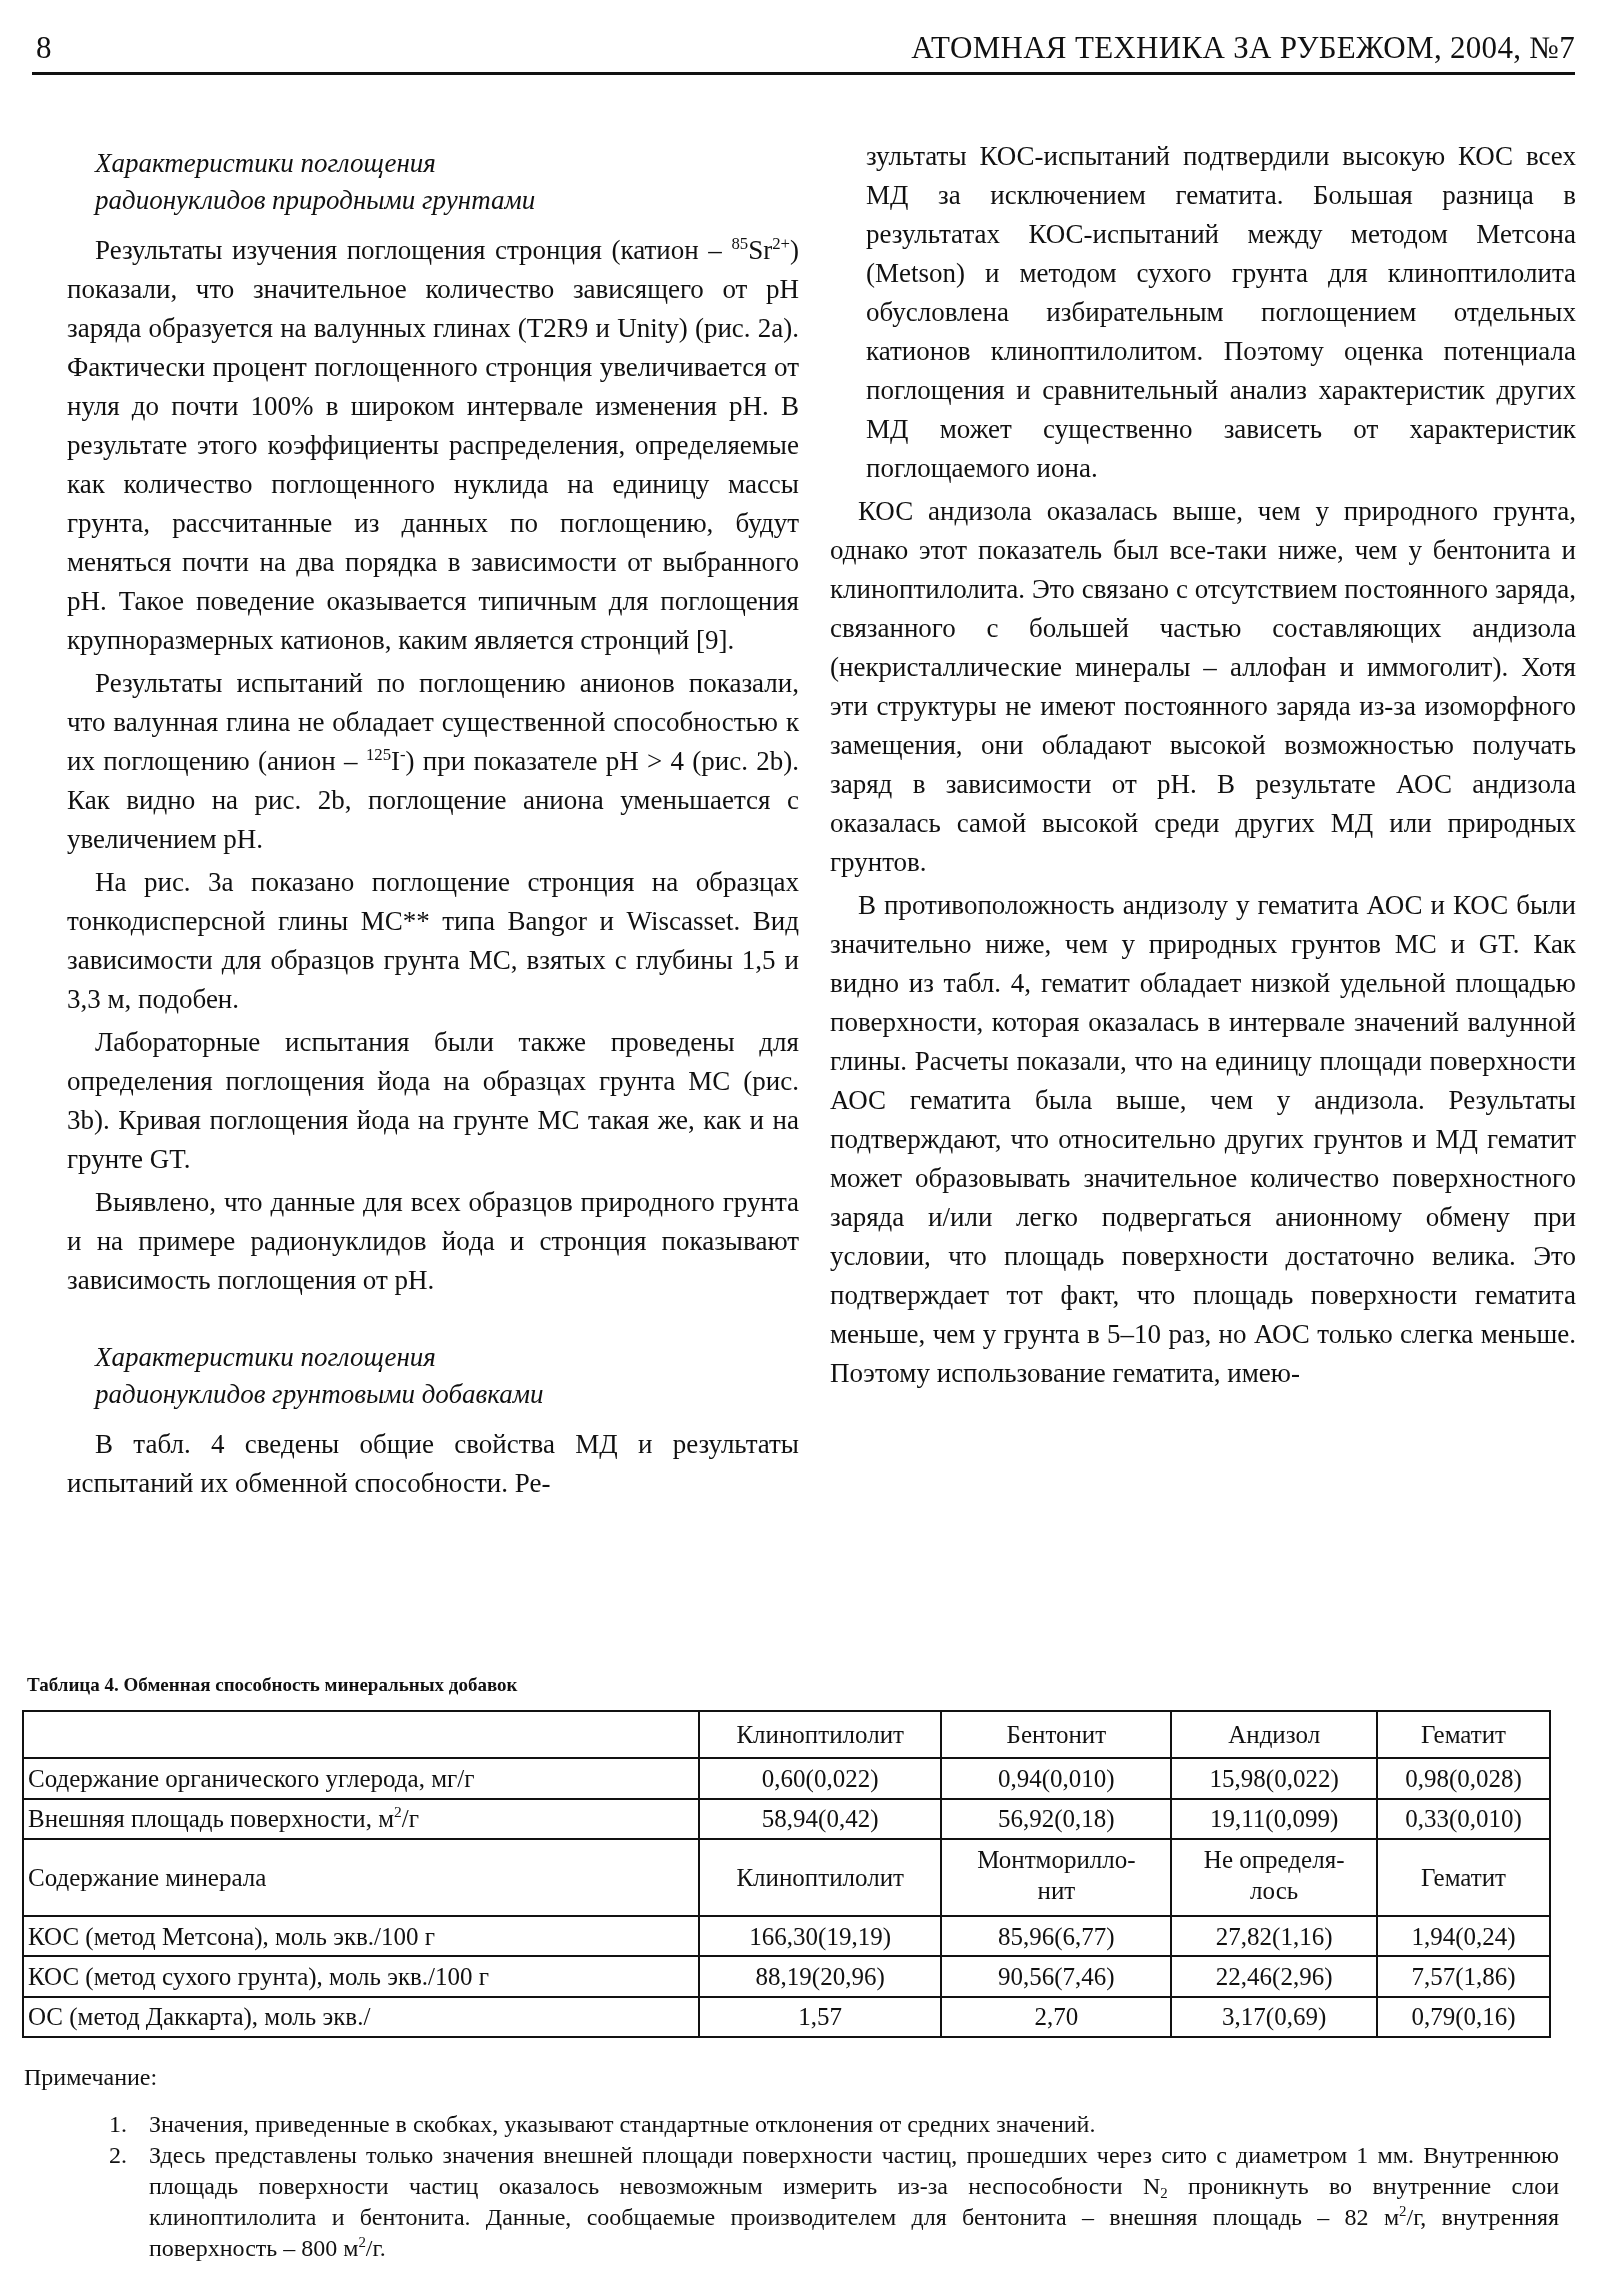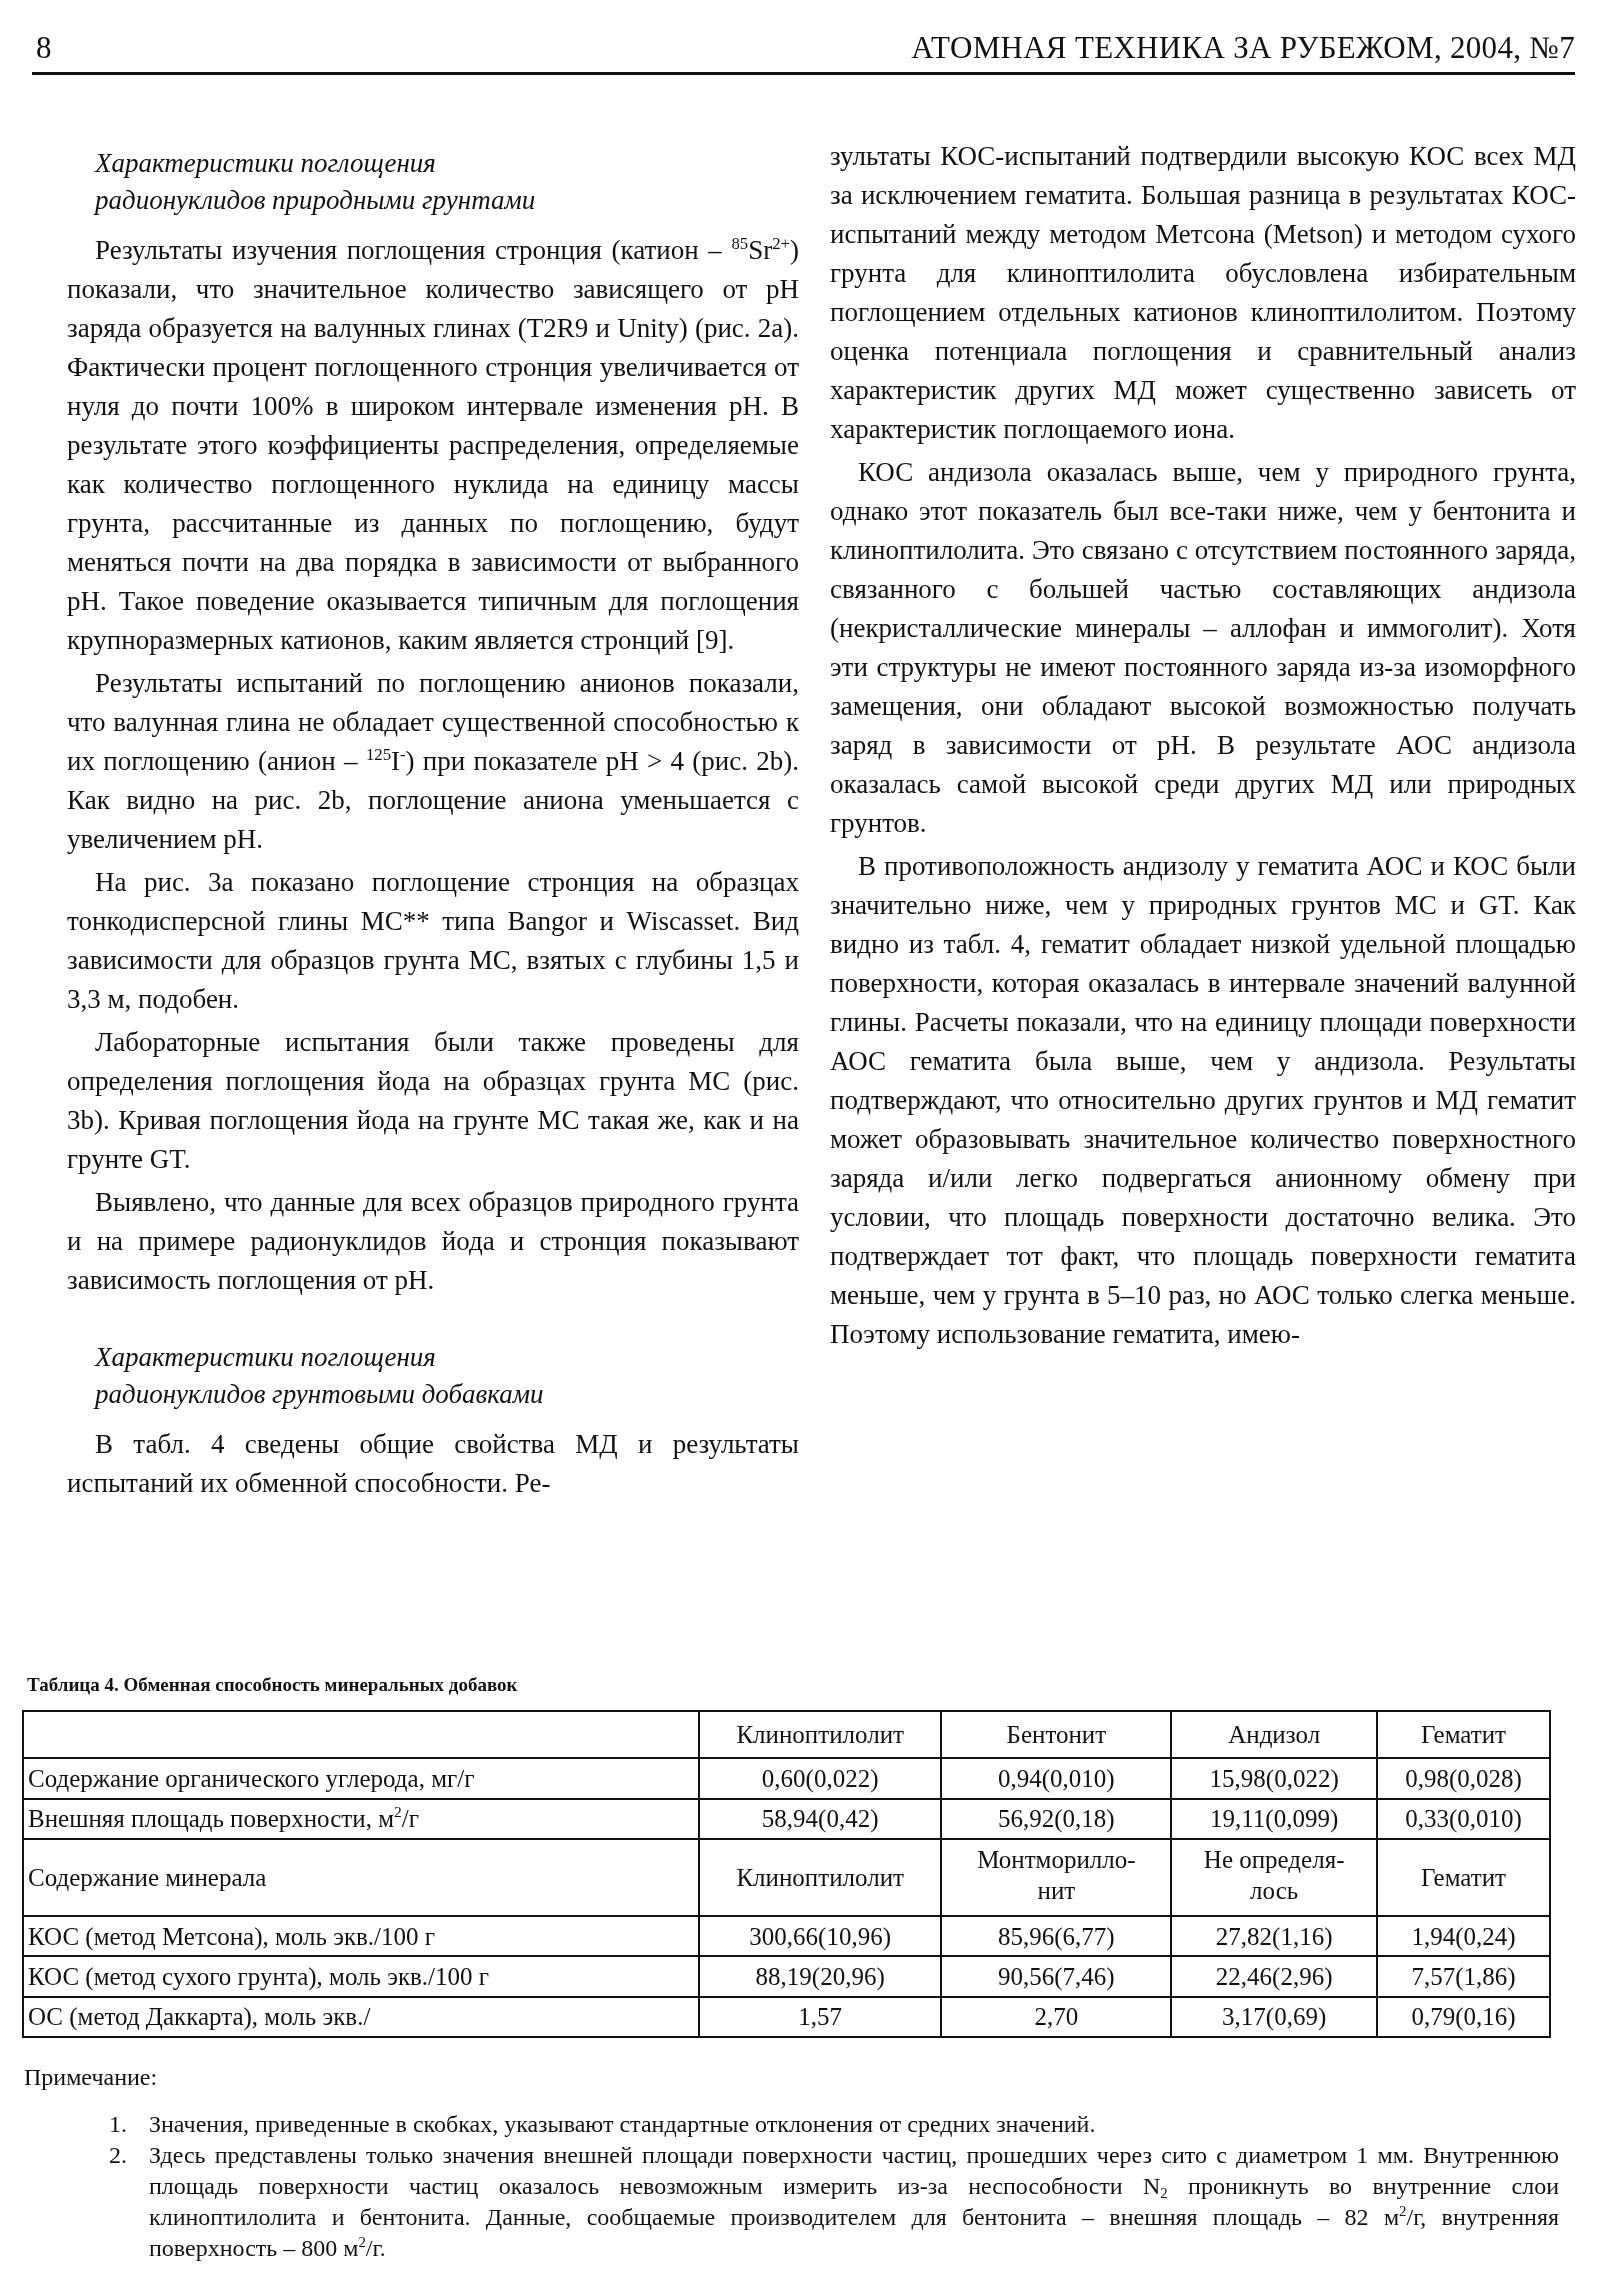--- a/index.html
+++ b/index.html
@@ -22,21 +22,21 @@
   .col {
     position: absolute; top: 133px; font-size: 27px; line-height: 39px;
     text-align: justify;
   }
   .col-left { left: 67px; width: 732px; }
   .col-right { left: 830px; width: 746px; top: 137px; }
   .sec-head {
     font-style: italic; font-size: 27px; line-height: 37px; margin: 12px 0 12px 28px;
   }
   .para { margin: 0 0 4px 0; text-indent: 28px; }
-  .para.cont { text-indent: 0; }
+  .para.cont { text-indent: 0; margin-left: 36px; }
   sup { font-size: 62%; line-height: 0; vertical-align: 0.62em; }
   sub { font-size: 62%; line-height: 0; vertical-align: -0.25em; }
   .gap { height: 22.6px; }
 
   .table-caption {
     position: absolute; left: 27px; top: 1668px; font-weight: bold;
     font-size: 19px; line-height: 33px;
   }
   table.t4 {
     position: absolute; left: 22px; top: 1710px; width: 1529px;
@@ -124,21 +124,21 @@
           <div>нит</div>
         </td>
     <td class="two-line">
           <div>Не определя-</div>
           <div>лось</div>
         </td>
     <td>Гематит</td>
   </tr>
   <tr class="r-std">
     <td class="rowlabel">КОС (метод Метсона), моль экв./100 г</td>
-    <td>300,66(10,96)</td>
+    <td>166,30(19,19)</td>
     <td>85,96(6,77)</td>
     <td>27,82(1,16)</td>
     <td>1,94(0,24)</td>
   </tr>
   <tr class="r-std">
     <td class="rowlabel">КОС (метод сухого грунта), моль экв./100 г</td>
     <td>88,19(20,96)</td>
     <td>90,56(7,46)</td>
     <td>22,46(2,96)</td>
     <td>7,57(1,86)</td>

